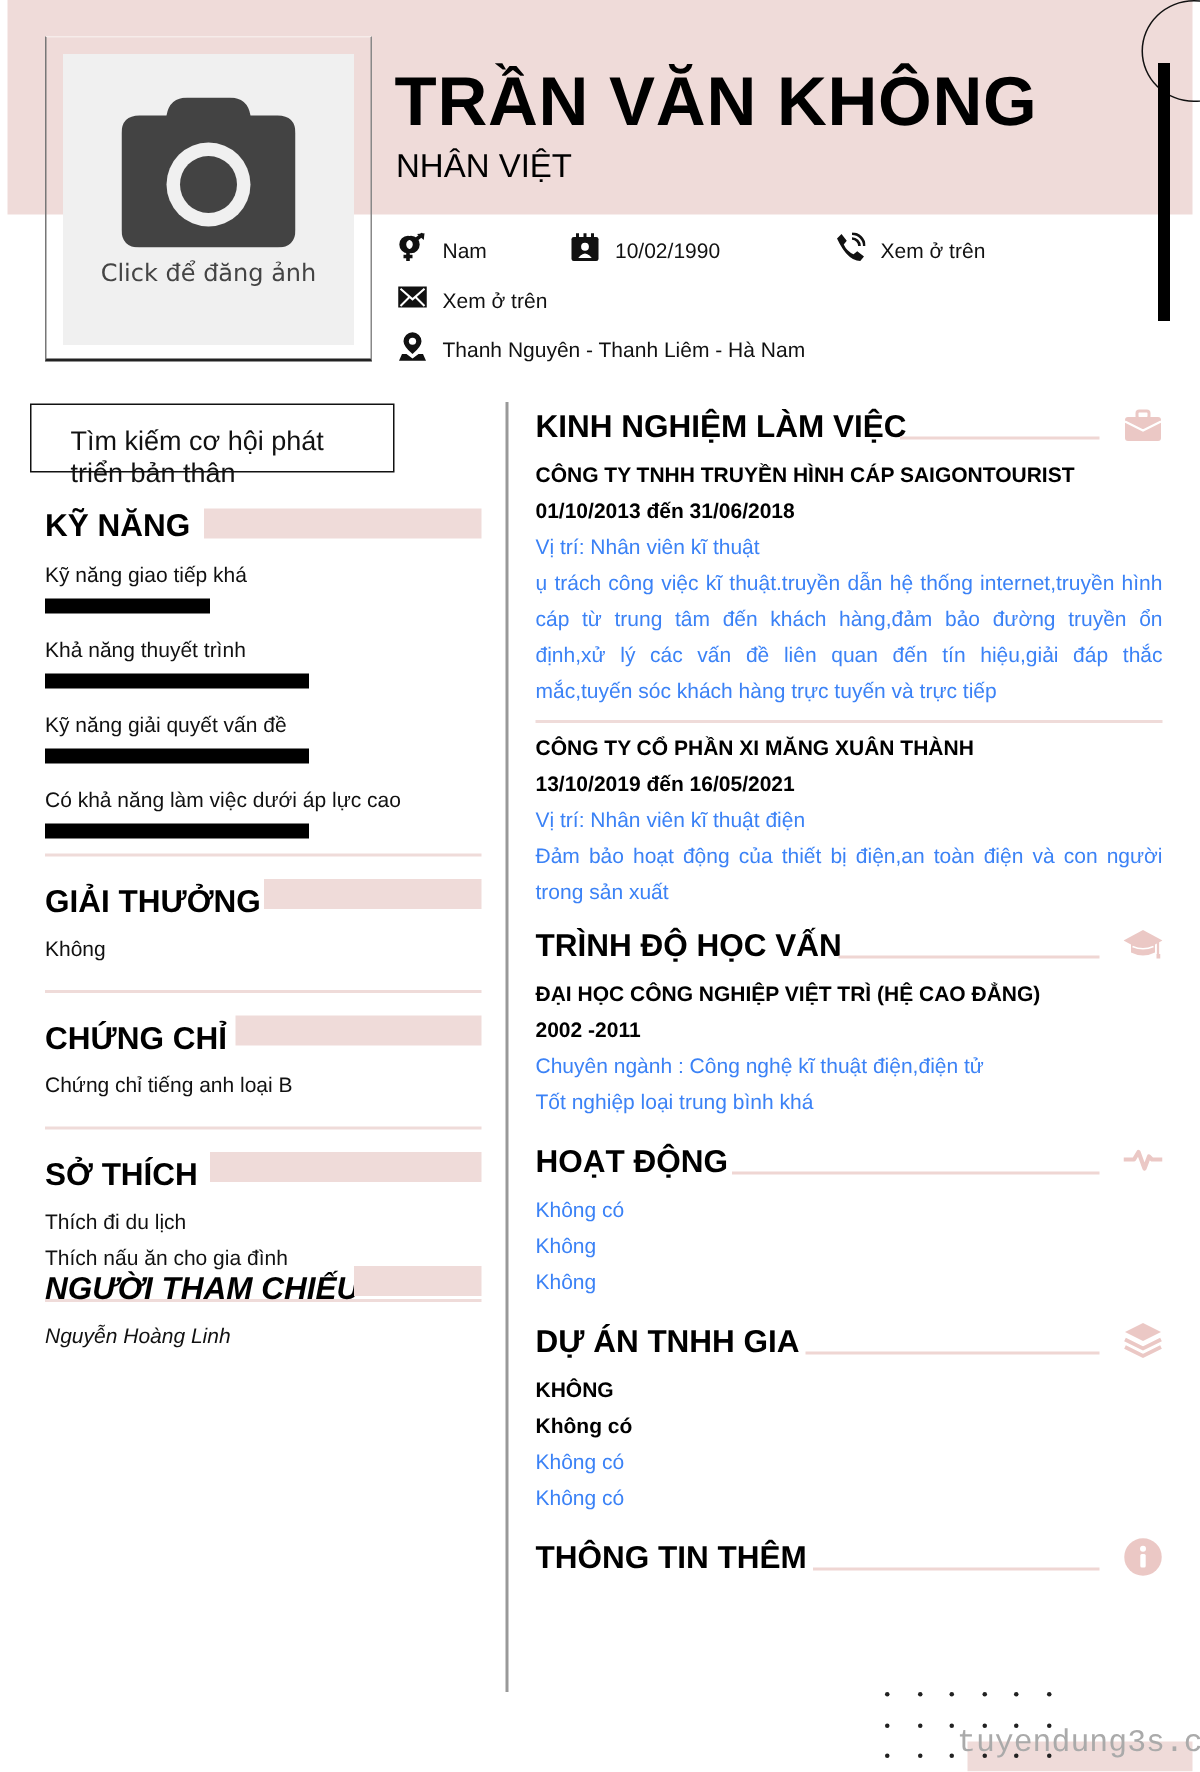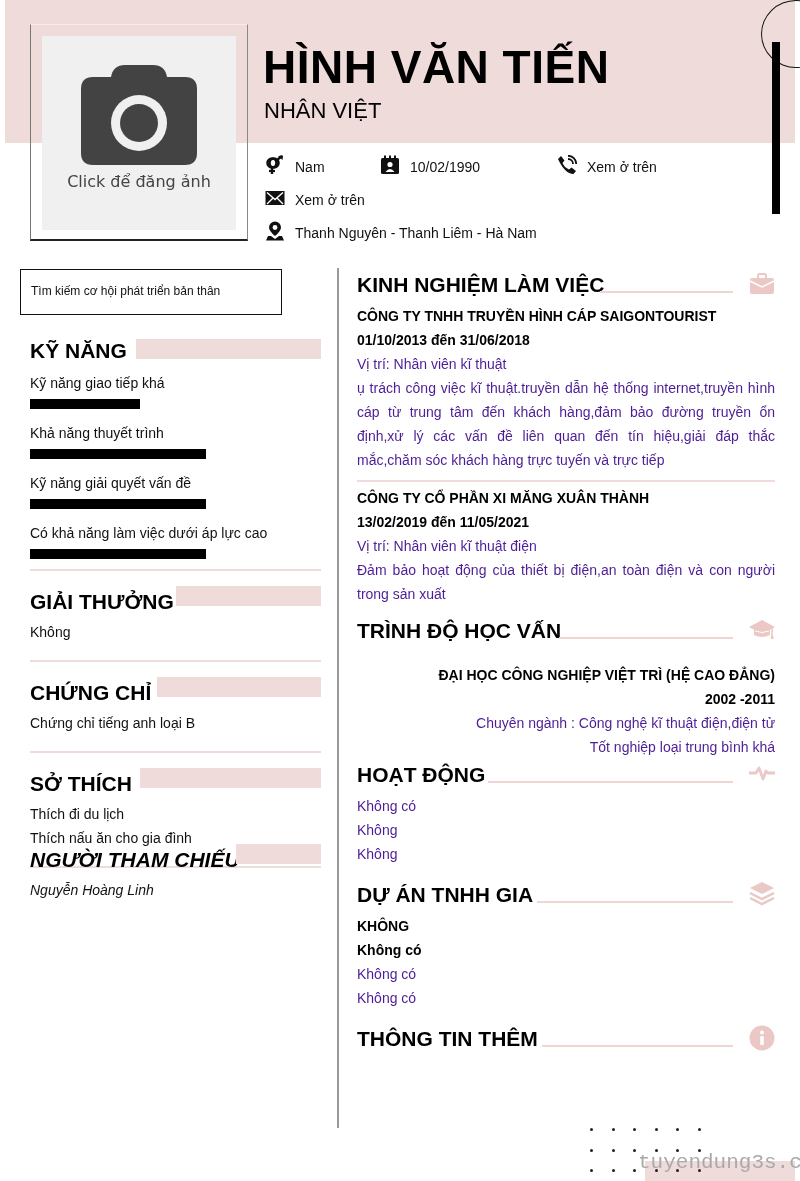--- a/index.html
+++ b/index.html
@@ -14,40 +14,40 @@
     .photo-inner { position: absolute; left: 42px; top: 36px; width: 194px; height: 194px; background: #f0f0f0; cursor: pointer; }
     .camera { position: absolute; left: 81px; top: 65px; width: 116px; height: 100px; }
     .photo-label { position: absolute; left: 42px; top: 172px; width: 194px; text-align: center; font-family: "DejaVu Sans", sans-serif; font-size: 16px; color: #444; }
 
     .name { position: absolute; left: 263px; top: 40px; font-size: 46px; font-weight: 700; letter-spacing: 0.5px; color: #000; }
     .title { position: absolute; left: 264px; top: 98px; font-size: 22px; font-weight: 400; color: #000; }
 
     .info { position: absolute; display: flex; align-items: flex-end; font-size: 14px; color: #111; }
     .info svg { width: 20px; height: 20px; margin-right: 10px; flex: none; }
 
-    .objective { position: absolute; left: 20px; top: 269px; width: 262px; height: 46px; border: 1.5px solid #111; padding: 14px 10px; font-size: 12px; }
+    .objective { position: absolute; left: 20px; top: 269px; width: 243px; height: 46px; border: 1.5px solid #111; padding: 14px 26px; font-size: 18px; }
 
     .left-sec { position: absolute; left: 30px; width: 291px; }
     .sec-title { font-size: 21px; font-weight: 700; color: #000; white-space: nowrap; }
     .left-head { position: relative; height: 28px; }
     .left-head .sec-title { position: absolute; left: 0; top: 0; }
     .left-head .pink-bar { position: absolute; right: 0; top: 0; height: 20px; background: #efdbd9; }
     .left-text { font-size: 14px; color: #111; line-height: 24px; }
     .skill-bar { height: 10px; background: #000; margin: 4px 0 12px 0; }
     .sep { position: absolute; left: 30px; width: 291px; height: 2px; background: #efdbd9; }
 
     .col-divider { position: absolute; left: 337px; top: 268px; width: 2px; height: 860px; background: #999; }
 
     .right-sec { position: absolute; left: 357px; width: 418px; }
     .right-head { position: relative; height: 30px; }
     .right-head .sec-title { position: absolute; left: 0; top: 0; }
     .right-head .rule { position: absolute; top: 18px; height: 1.5px; background: #efd6d3; }
     .right-head .sec-icon { position: absolute; right: 0; top: -2px; width: 26px; height: 26px; }
     .r-bold { font-size: 14px; font-weight: 700; line-height: 24px; color: #000; }
-    .r-text { font-size: 14px; line-height: 24px; color: #4c1d95; }
+    .r-text { font-size: 14px; line-height: 24px; color: #3b82f6; }
     .r-just { text-align: justify; text-align-last: left; }
     .r-sep { height: 2px; background: #efdbd9; margin: 8px 0 4px 0; }
 
     .dots { position: absolute; left: 590px; top: 1128px; display: grid; grid-template-columns: repeat(6, 3px); column-gap: 18.5px; row-gap: 17.5px; }
     .dots span { width: 3px; height: 3px; border-radius: 50%; background: #222; }
     .footer-bar { position: absolute; left: 645px; top: 1161px; width: 150px; height: 20px; background: #efdbd9; }
     .watermark { position: absolute; left: 638px; top: 1151px; font-family: "Liberation Mono", monospace; font-size: 21px; color: #aaa; }
   </style>
 </head>
 <body>
@@ -58,21 +58,21 @@
 
 <div class="photo-frame"></div>
 <div class="photo-inner"></div>
 <svg class="camera" viewBox="0 0 116 100">
   <path d="M30 12 Q32 0 44 0 L72 0 Q84 0 86 12 L104 12 Q116 12 116 24 L116 88 Q116 100 104 100 L12 100 Q0 100 0 88 L0 24 Q0 12 12 12 Z" fill="#434343"></path>
   <circle cx="58" cy="58" r="28" fill="#f0f0f0"></circle>
   <circle cx="58" cy="58" r="19" fill="#434343"></circle>
 </svg>
 <div class="photo-label">Click để đăng ảnh</div>
 
-<div class="name">HÌNH VĂN TIẾN</div>
+<div class="name">TRẦN VĂN KHÔNG</div>
 <div class="title">NHÂN VIỆT</div>
 
 <div class="info" style="left:265px; top:155px;">
   <svg viewBox="0 0 20 20">
       <circle cx="9" cy="8" r="4.5" fill="none" stroke="#111" stroke-width="2.6"></circle>
       <circle cx="7" cy="8" r="4.5" fill="none" stroke="#111" stroke-width="2.6"></circle>
       <line x1="7" y1="12.5" x2="7" y2="19" stroke="#111" stroke-width="2.4"></line>
       <line x1="4" y1="16" x2="10" y2="16" stroke="#111" stroke-width="2.2"></line>
       <line x1="12" y1="5" x2="17" y2="1" stroke="#111" stroke-width="2.4"></line>
       <path d="M13 1 L18 0.5 L17.5 5 Z" fill="#111"></path>
@@ -184,42 +184,42 @@
     <svg class="sec-icon" viewBox="0 0 26 26">
         <rect x="9" y="3" width="8" height="5" rx="1.5" fill="none" stroke="#ebc8c5" stroke-width="2"></rect>
         <rect x="1" y="7" width="24" height="16" rx="2" fill="#ebc8c5"></rect>
         <path d="M1 10 L13 16 L25 10" fill="none" stroke="#fff" stroke-width="1.4"></path>
       </svg>
   </div>
   <div style="margin-top:1px;">
     <div class="r-bold">CÔNG TY TNHH TRUYỀN HÌNH CÁP SAIGONTOURIST</div>
     <div class="r-bold">01/10/2013 đến 31/06/2018</div>
     <div class="r-text">Vị trí: Nhân viên kĩ thuật</div>
-    <div class="r-text r-just">ụ trách công việc kĩ thuật.truyền dẫn hệ thống internet,truyền hình cáp từ trung tâm đến khách hàng,đảm bảo đường truyền ổn định,xử lý các vấn đề liên quan đến tín hiệu,giải đáp thắc mắc,chăm sóc khách hàng trực tuyến và trực tiếp</div>
+    <div class="r-text r-just">ụ trách công việc kĩ thuật.truyền dẫn hệ thống internet,truyền hình cáp từ trung tâm đến khách hàng,đảm bảo đường truyền ổn định,xử lý các vấn đề liên quan đến tín hiệu,giải đáp thắc mắc,tuyến sóc khách hàng trực tuyến và trực tiếp</div>
     <div class="r-sep"></div>
     <div class="r-bold">CÔNG TY CỔ PHẦN XI MĂNG XUÂN THÀNH</div>
-    <div class="r-bold">13/02/2019 đến 11/05/2021</div>
+    <div class="r-bold">13/10/2019 đến 16/05/2021</div>
     <div class="r-text">Vị trí: Nhân viên kĩ thuật điện</div>
     <div class="r-text r-just">Đảm bảo hoạt động của thiết bị điện,an toàn điện và con người trong sản xuất</div>
   </div>
 </div>
 
 <div class="right-sec" style="top:619px;">
   <div class="right-head">
     <div class="sec-title">TRÌNH ĐỘ HỌC VẤN</div>
     <div class="rule" style="left:202px; width:174px;"></div>
     <svg class="sec-icon" viewBox="0 0 26 26">
         <path d="M13 3 L26 10 L13 17 L0 10 Z" fill="#ebc8c5"></path>
         <path d="M5 12 L5 18 Q13 22 21 18 L21 12 L13 16.5 Z" fill="#ebc8c5"></path>
         <line x1="23" y1="11" x2="23" y2="19" stroke="#ebc8c5" stroke-width="1.5"></line>
         <rect x="22" y="19" width="2.5" height="3" fill="#ebc8c5"></rect>
         <path d="M6 14 Q13 17 20 14" fill="none" stroke="#fff" stroke-width="1"></path>
       </svg>
   </div>
-  <div style="margin-top:14px;text-align:right;">
+  <div style="margin-top:1px;">
     <div class="r-bold">ĐẠI HỌC CÔNG NGHIỆP VIỆT TRÌ (HỆ CAO ĐẲNG)</div>
     <div class="r-bold">2002 -2011</div>
     <div class="r-text">Chuyên ngành : Công nghệ kĩ thuật điện,điện tử</div>
     <div class="r-text">Tốt nghiệp loại trung bình khá</div>
   </div>
 </div>
 
 <div class="right-sec" style="top:763px;">
   <div class="right-head">
     <div class="sec-title">HOẠT ĐỘNG</div>

